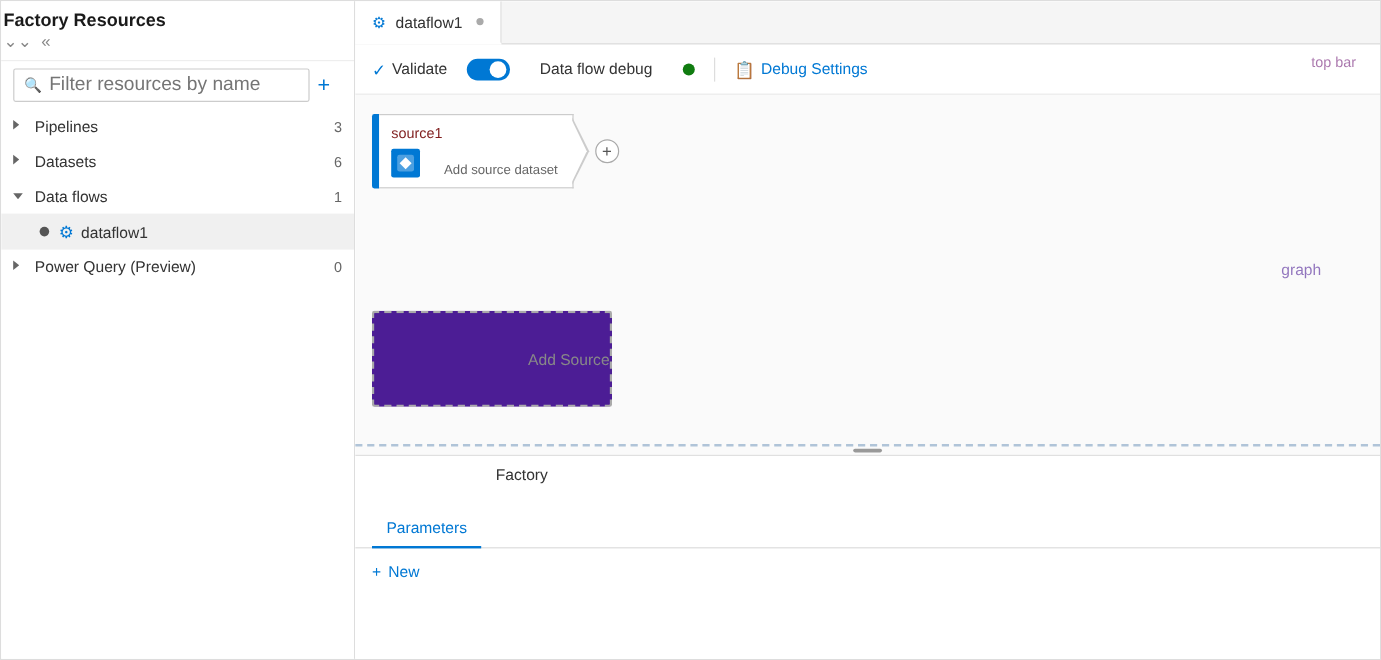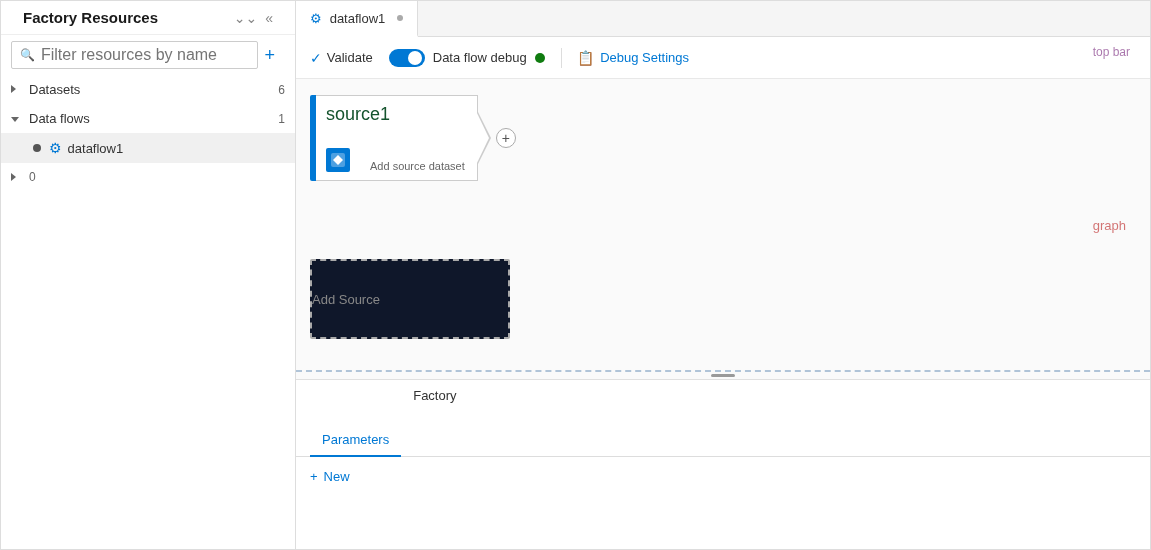--- a/index.html
+++ b/index.html
@@ -3,21 +3,21 @@
   <meta charset="utf-8">
   <style>
     * { box-sizing: border-box; margin: 0; padding: 0; }
     body { font-family: 'Segoe UI', Arial, sans-serif; font-size: 13px; color: #333; background: #fff; overflow: hidden; }
 
     .app-container { display: flex; width: 1151px; height: 550px; border: 1px solid #ddd; }
 
     
     .sidebar { width: 295px; min-width: 295px; border-right: 1px solid #ddd; display: flex; flex-direction: column; background: #fff; }
 
-    .sidebar-header { display: flex; align-items: center; justify-content: space-between; padding: 8px 22px; border-bottom: 1px solid #eee; }
+    .sidebar-header { display: flex; justify-content: space-between; padding: 8px 2px; border-bottom: 1px solid #eee; flex-direction: column; }
     .sidebar-title { font-size: 15px; font-weight: 600; color: #1a1a1a; }
     .sidebar-header-icons { display: flex; gap: 8px; color: #666; }
     .sidebar-header-icons span { cursor: pointer; font-size: 14px; }
     .search-box { display: flex; align-items: center; border: 1px solid #ccc; border-radius: 2px; padding: 4px 8px; gap: 6px; background: #fff; width: 100%; }
     .search-box input { border: none; outline: none; font-size: 16px; color: #666; flex: 1; background: transparent; }
     .search-box .search-icon { color: #999; font-size: 12px; }
 
     .sidebar-add-btn { color: #0078d4; font-size: 18px; font-weight: 300; cursor: pointer; margin-left: auto; padding-right: 10px; align-self: center; }
 
     .sidebar-search-row { display: flex; align-items: center; padding: 6px 10px; gap: 6px; }
@@ -82,30 +82,30 @@
       content: '';
       position: absolute;
       right: -12px;
       top: 50%;
       transform: translateY(-50%);
       border-top: 27px solid transparent;
       border-bottom: 27px solid transparent;
       border-left: 13px solid #fff;
       z-index: 1;
     }
-    .node-name { font-size: 18px; font-weight: 500; color: #14532d; margin-bottom: 23px; }
+    .node-name { font-size: 12px; font-weight: 500; color: #7f1d1d; margin-bottom: 6px; }
     .node-icon-row { display: flex; align-items: flex-end; gap: 20px; }
     .node-logo { width: 24px; height: 24px; background: #0078d4; border-radius: 2px; display: flex; align-items: center; justify-content: center; }
     .node-logo svg { width: 18px; height: 18px; fill: white; }
     .node-sub { font-size: 11px; color: #666; }
 
     .add-btn-circle { position: absolute; right: -38px; top: 50%; transform: translateY(-50%); width: 20px; height: 20px; border: 1px solid #aaa; border-radius: 50%; background: #fff; display: flex; align-items: center; justify-content: center; font-size: 14px; color: #555; cursor: pointer; z-index: 2; }
 
     
-    .add-source-box { position: absolute; top: 180px; left: 14px; width: 200px; height: 80px; border: 2px dashed #aaa; border-radius: 2px; display: flex; align-items: center; justify-content: flex-start; background: #0f172a; cursor: pointer; }
+    .add-source-box { position: absolute; top: 180px; left: 14px; width: 200px; height: 80px; border: 2px dashed #aaa; border-radius: 2px; display: flex; align-items: center; justify-content: flex-end; background: #4c1d95; cursor: pointer; }
     .add-source-label { font-size: 13px; color: #888; }
 
     
     .bottom-panel { height: 170px; border-top: 1px solid #e0e0e0; background: #fff; display: flex; flex-direction: column; }
     .panel-tabs { display: flex; border-bottom: 1px solid #ddd; padding: 0 14px; }
     .panel-tab { padding: 8px 12px; font-size: 13px; cursor: pointer; color: #333; border-bottom: 2px solid transparent; margin-bottom: -1px; }
     .panel-tab.active { border-bottom: 2px solid #0078d4; color: #0078d4; font-weight: 400; margin-top: 44px; }
 
     .panel-content { flex: 1; padding: 12px 14px; }
     .panel-new-btn { display: flex; align-items: center; gap: 6px; color: #0078d4; cursor: pointer; font-size: 13px; }
@@ -134,20 +134,25 @@
     <div class="sidebar-search-row">
       <div class="search-box" style="flex:1;">
         <span class="search-icon">🔍</span>
         <input type="text" placeholder="Filter resources by name" style="">
       </div>
       <span class="sidebar-add-btn">+</span>
     </div>
 
     <div class="sidebar-nav">
 
+      <div class="nav-item">
+        <span class="chevron"><span class="chevron-right"></span></span>
+        <span class="nav-label">Pipelines</span>
+        <span class="nav-count">3</span>
+      </div>
 
       <div class="nav-item">
         <span class="chevron"><span class="chevron-right"></span></span>
         <span class="nav-label">Datasets</span>
         <span class="nav-count">6</span>
       </div>
 
       <div class="nav-item">
         <span class="chevron"><span class="chevron-down"></span></span>
         <span class="nav-label">Data flows</span>
@@ -155,20 +160,21 @@
       </div>
 
       <div class="nav-item sub-item active">
         <span class="dot-icon"></span>
         <span class="dataflow-icon">⚙</span>
         <span class="nav-label">dataflow1</span>
       </div>
 
       <div class="nav-item">
         <span class="chevron"><span class="chevron-right"></span></span>
+        <span class="nav-label">Power Query (Preview)</span>
         <span class="nav-count">0</span>
       </div>
     </div>
   </div>
 
   <div class="main-area">
 
     <div class="tab-bar">
       <div class="tab">
         <span class="tab-icon">⚙</span>
@@ -176,21 +182,21 @@
         <span class="tab-dot"></span>
       </div>
     </div>
 
     <div class="toolbar" style="position:relative;">
       <div class="toolbar-btn">
         <span class="check-icon">✓</span>
         <span>Validate</span>
       </div>
 
-      <div style="display:flex;align-items:center;gap:8px;">
+      <div style="display:flex;align-items:center;gap:25px;">
         <label class="toggle-switch">
           <input type="checkbox" checked="" style="">
           <span class="toggle-slider"></span>
         </label>
         <span>Data flow debug</span>
         <span class="debug-status"></span>
       </div>
 
       <div class="toolbar-divider"></div>
 
@@ -218,21 +224,21 @@
             <span class="node-sub">Add source dataset</span>
           </div>
         </div>
         <div class="add-btn-circle">+</div>
       </div>
 
       <div class="add-source-box">
         <span class="add-source-label">Add Source</span>
       </div>
 
-      <span style="position:absolute;right:24px;top:50%;color:#b91c1c;font-size:13px;opacity:0.6;transform:translateY(-50%);">graph</span>
+      <span style="position:absolute;right:49px;top:50%;color:#4c1d95;font-size:13px;opacity:0.6;transform:translateY(-50%);">graph</span>
     </div>
 
     <div class="collapse-bar">
       <div class="collapse-handle"></div>
     </div>
 
     <div class="bottom-panel">
       <div class="panel-tabs">
         <div class="panel-tab active">
           <span>Parameters</span>

